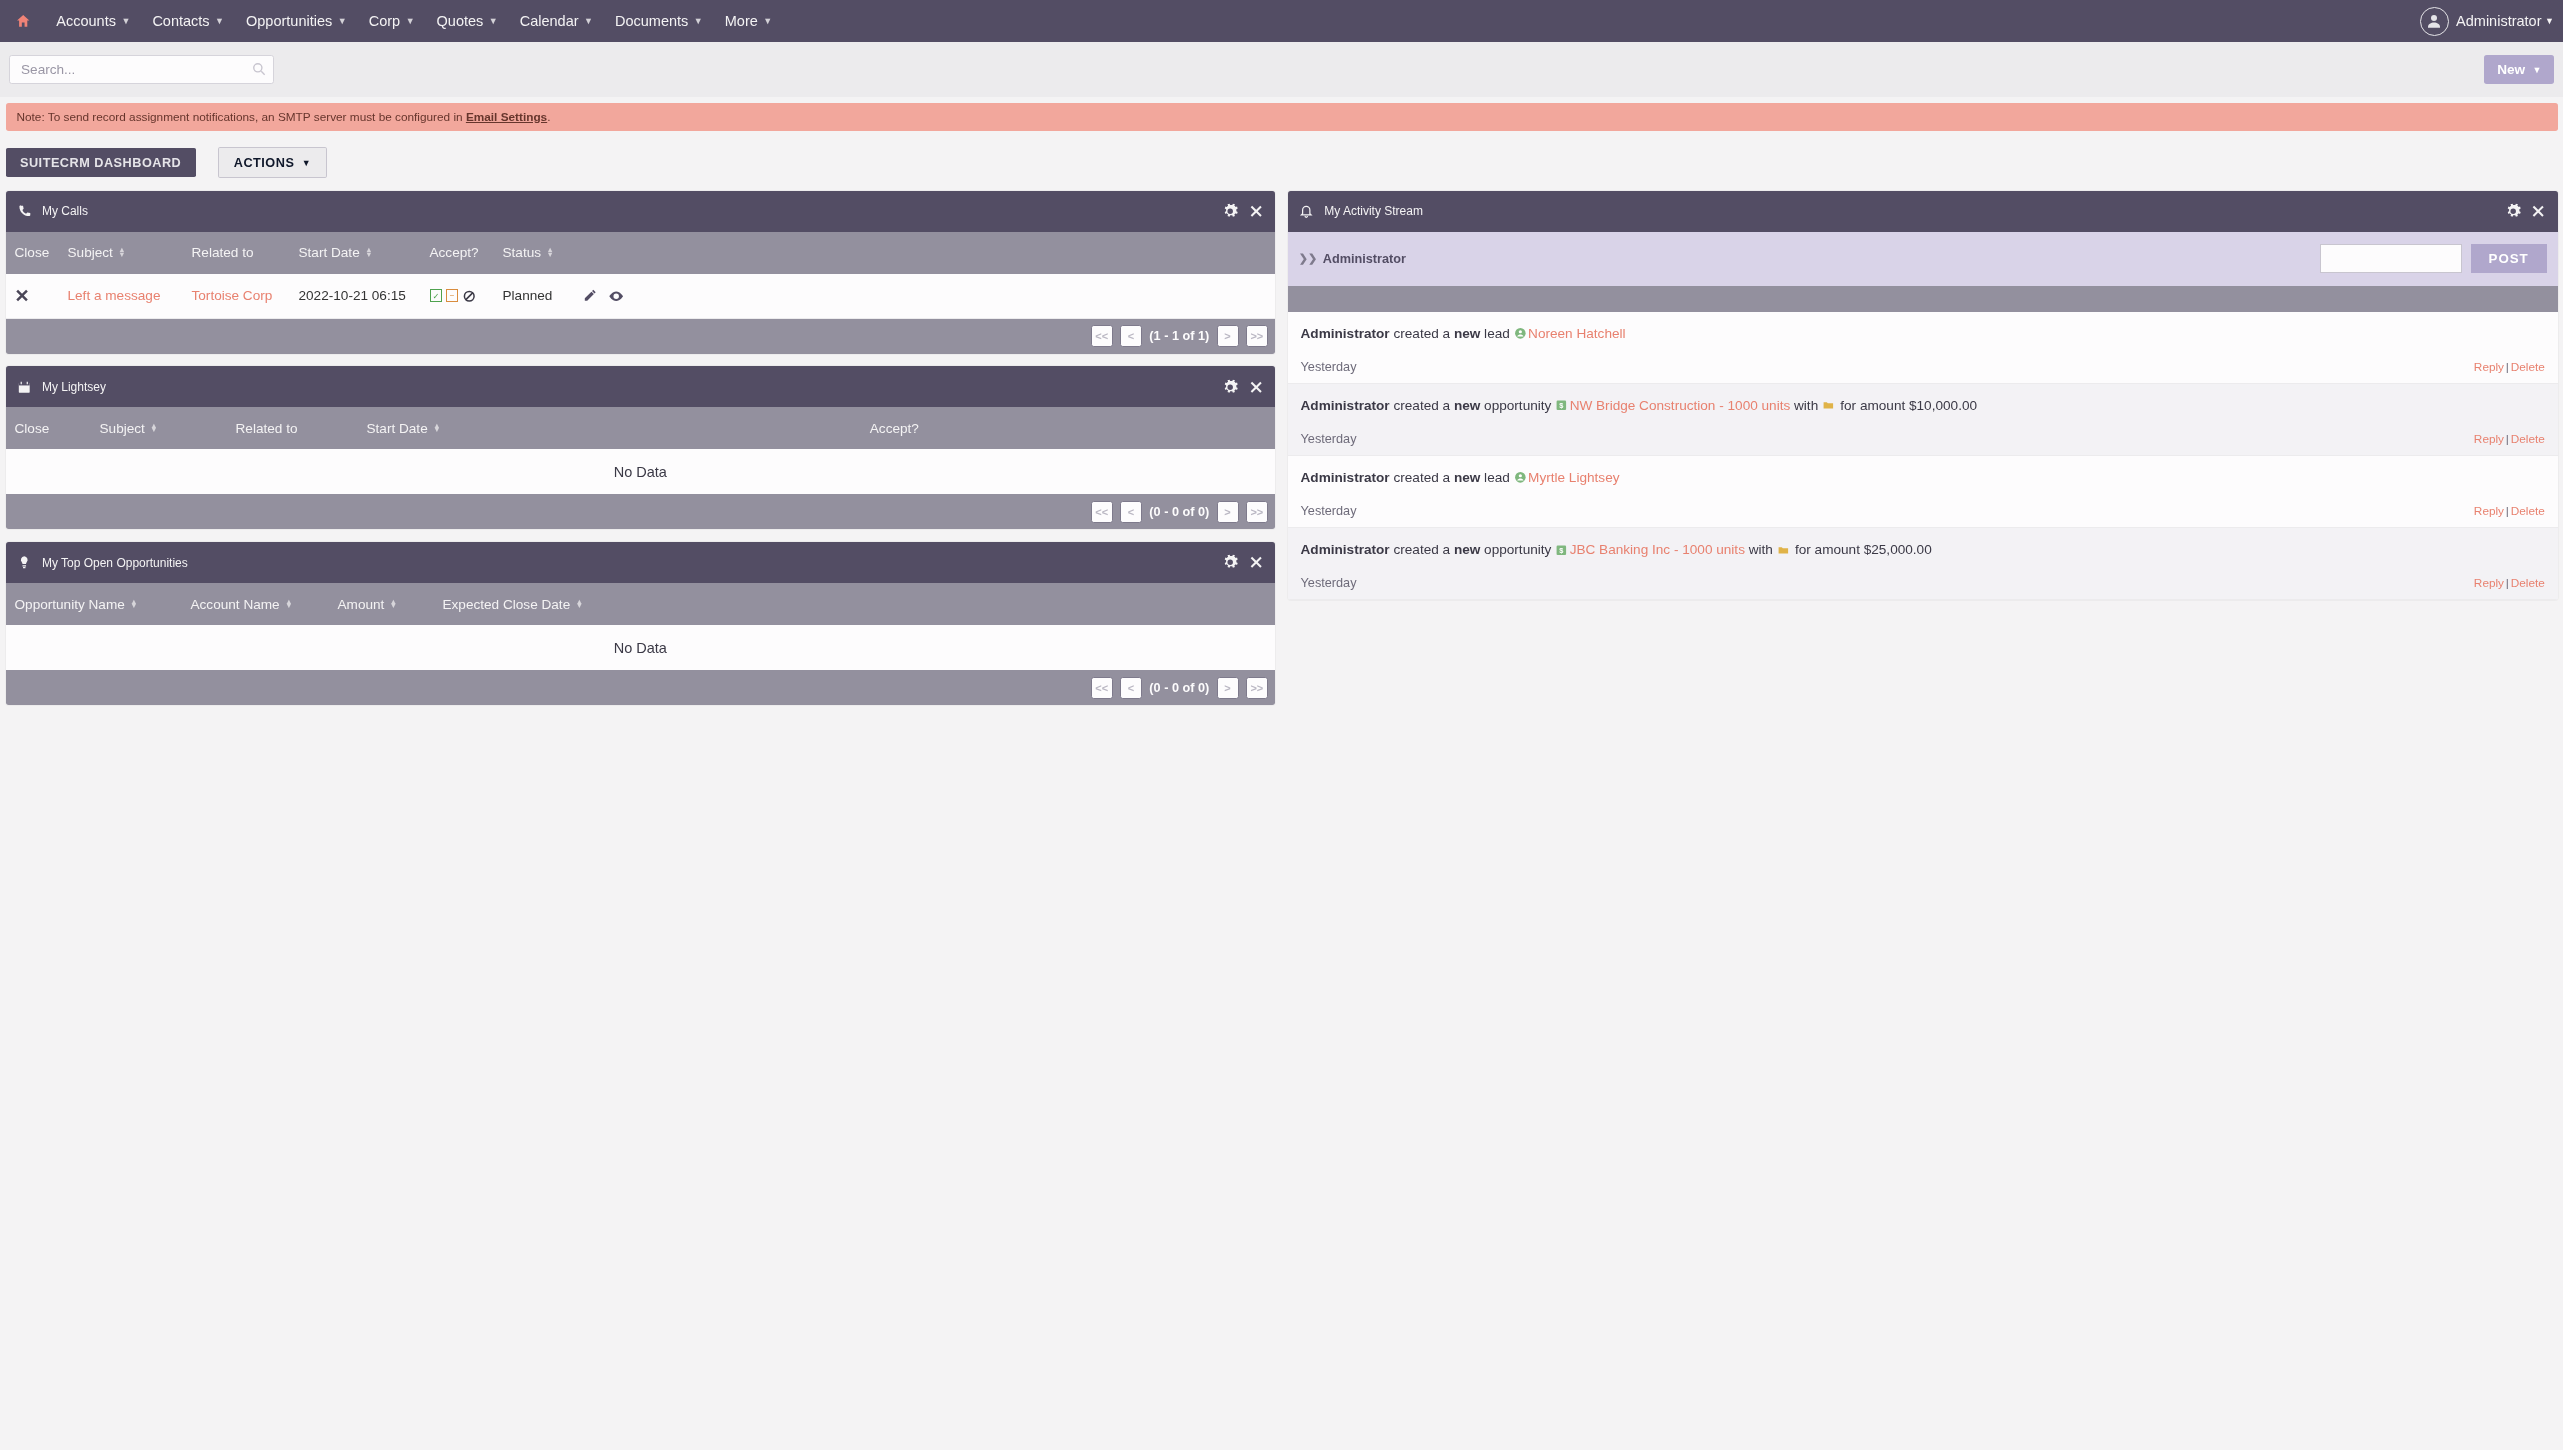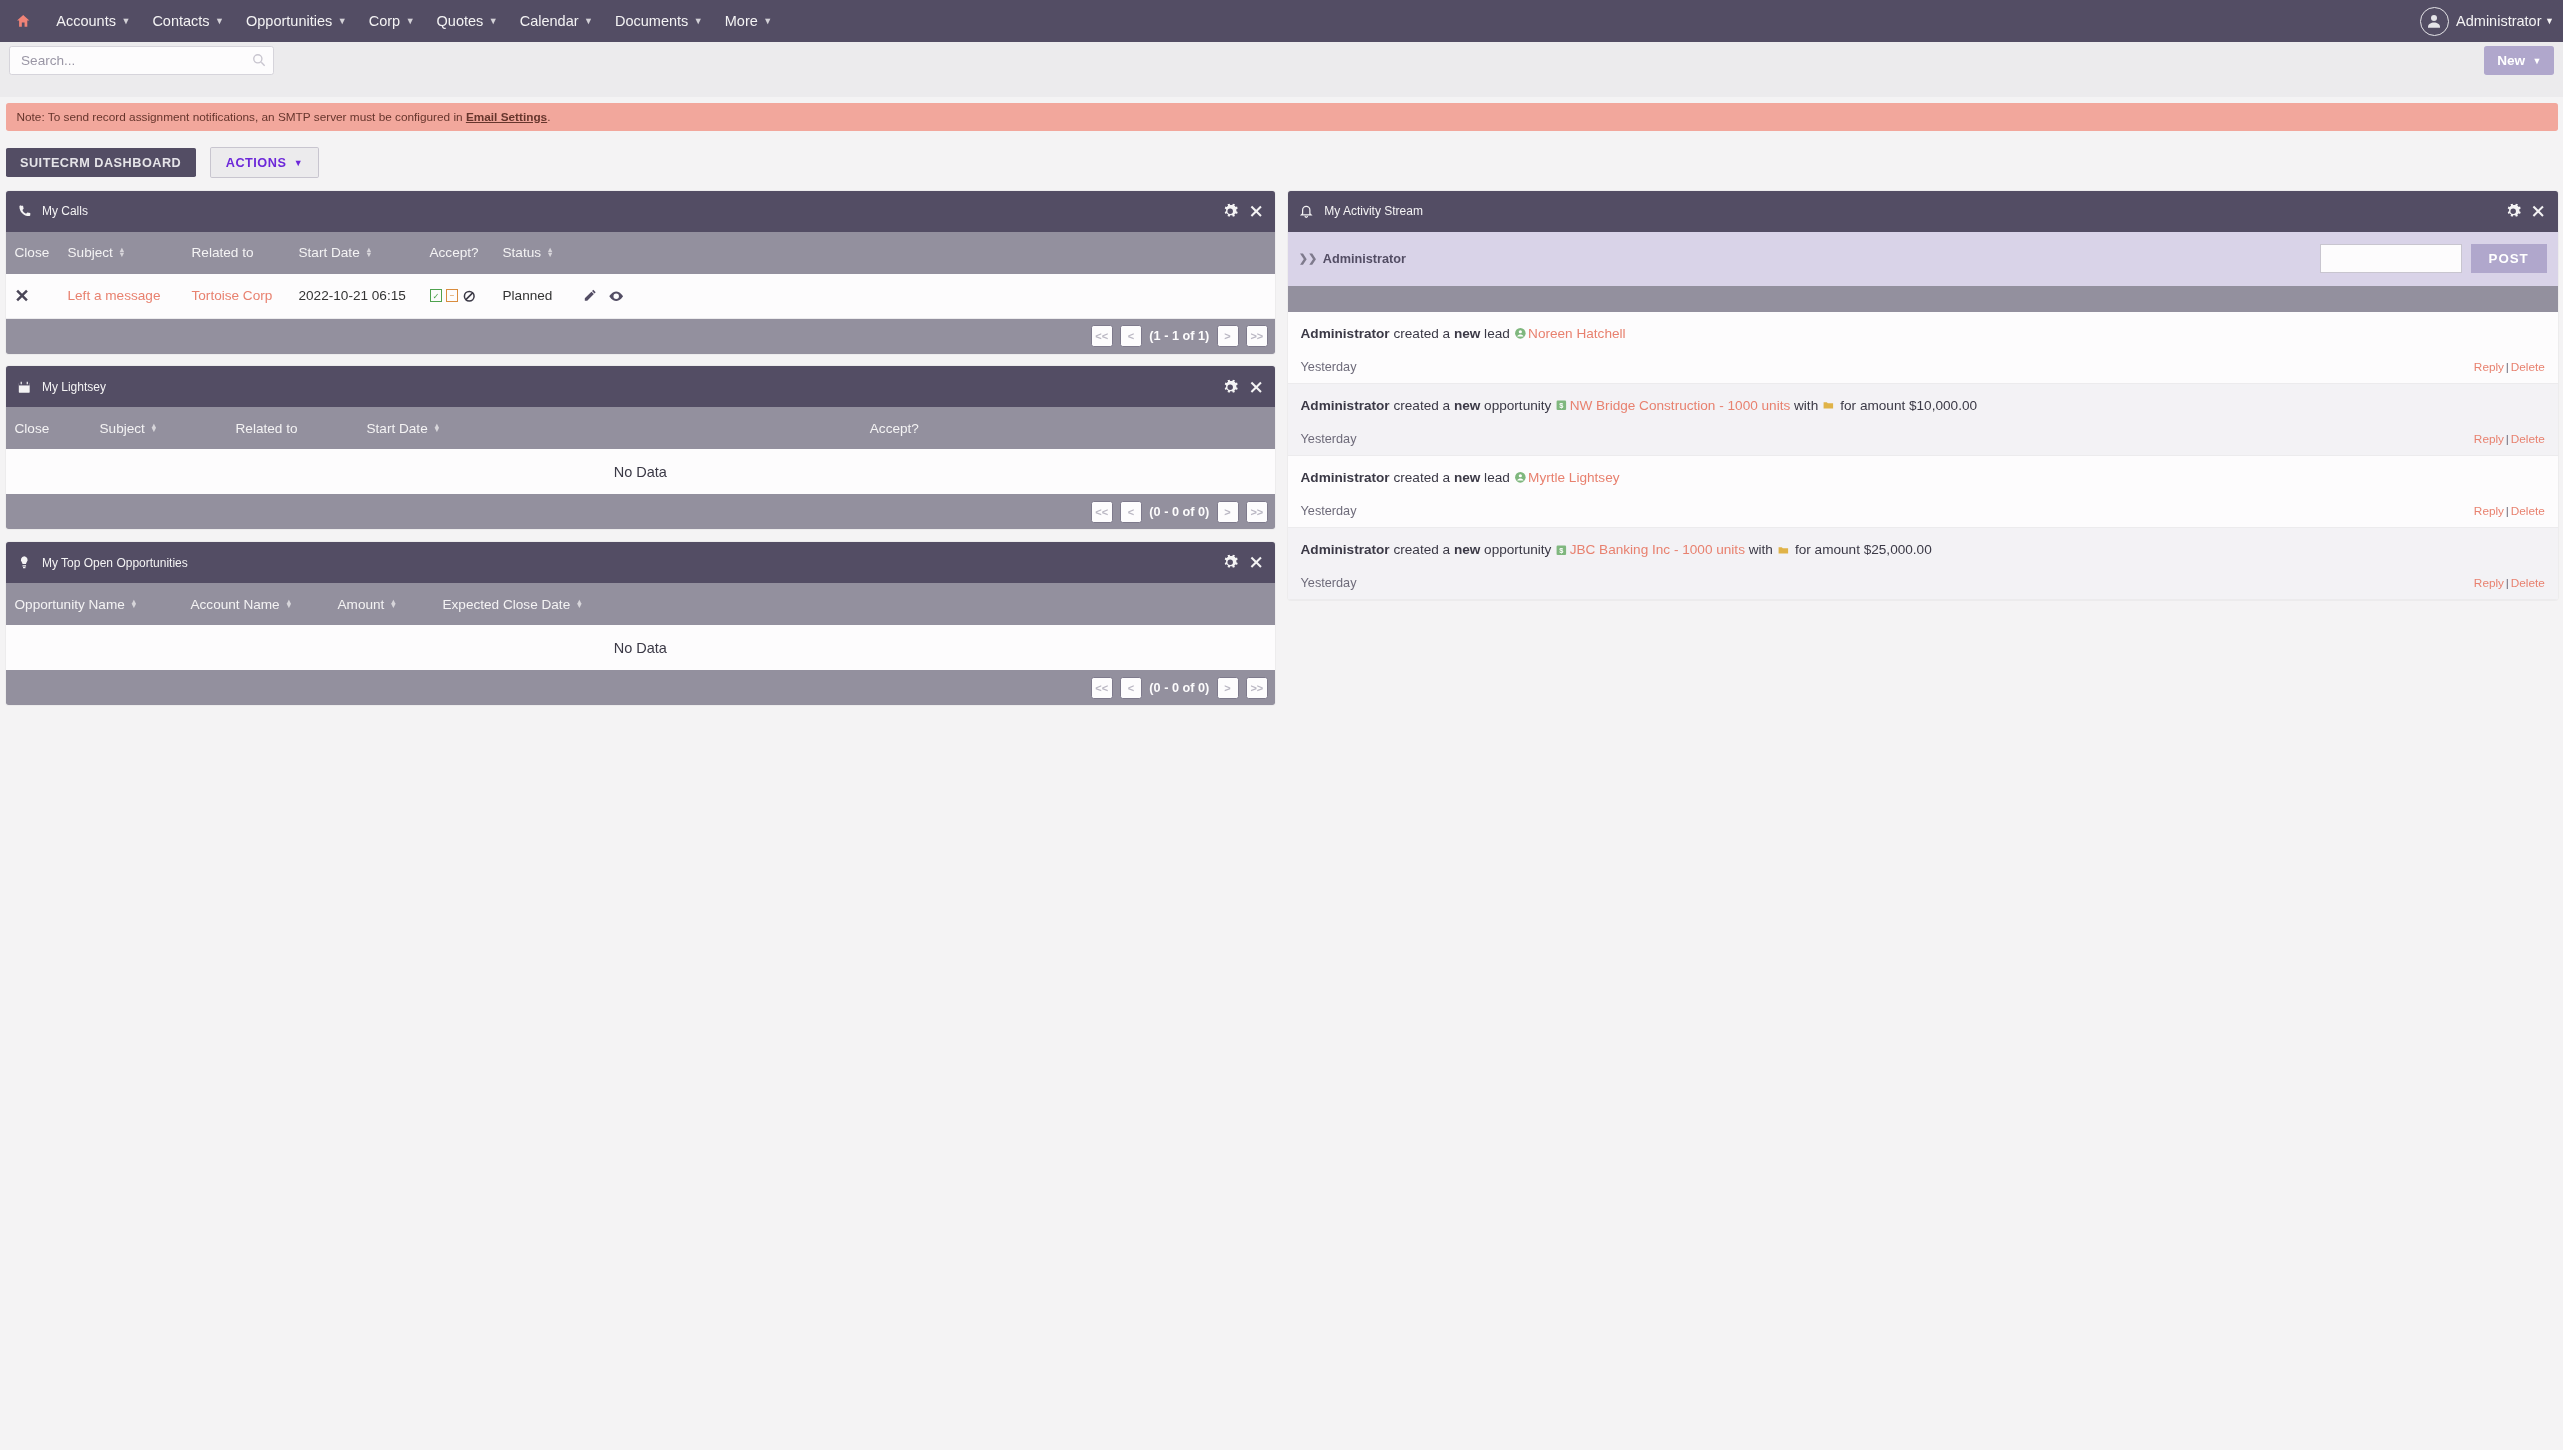--- a/index.html
+++ b/index.html
@@ -10,38 +10,38 @@
 .home-icon { width: 29px; height: 29px; display: flex; align-items: center; justify-content: center; color: #f08377; font-size: 16.4px; margin-right: 7.3px; cursor: pointer; }
 .nav-items { display: flex; flex: 1; }
 .nav-item { color: #f4f3f4; padding: 0 11px; height: 56px; display: flex; align-items: center; cursor: pointer; font-size: 14.5px; }
 .nav-item .caret { margin-left: 5.5px; font-size: 9px; opacity: .8; }
 .user-area { display: flex; align-items: center; color: #f4f3f4; }
 .avatar { width: 29px; height: 29px; border: 1.8px solid #e5e4e8; border-radius: 50%; display: flex; align-items: center; justify-content: center; margin-right: 7.3px; }
 .avatar svg { width: 18px; height: 18px; fill: #e5e4e8; }
 .user-name { font-size: 14.5px; margin-right: 3.6px; }
 
 
-.searchrow { background: #ecebed; height: 55px; display: flex; padding: 4px 9px; gap: 36px; }
+.searchrow { background: #ecebed; height: 55px; display: flex; align-items: center; padding: 16px 9px; gap: 36px; }
 .search-wrap { position: relative; width: 265px; }
 .search-input { width: 100%; height: 29px; border: 0.9px solid #d6d4db; border-radius: 2.7px; padding: 0 33px 0 11px; font-size: 13.6px; background: #fdfcfd; color: #555; }
 .search-input::placeholder { color: #9a96a5; }
 .search-btn { position: absolute; right: 3.6px; top: 3.6px; width: 22px; height: 22px; display: flex; align-items: center; justify-content: center; cursor: pointer; color: #c8c5cf; }
 .spacer { flex: 1; }
 .new-btn { background: #b0a7cc; color: #fff; border: none; border-radius: 2.7px; height: 29px; padding: 0 12.7px; font-size: 13.6px; font-weight: 600; cursor: pointer; display: flex; align-items: center; }
 .new-btn .caret { margin-left: 7.3px; font-size: 9px; }
 
 
 .content { padding: 5.5px 5.5px 18px; }
 .alert { background: #f2a79c; color: #66352c; padding: 7.3px 11px; border-radius: 2.7px; font-size: 11.8px; margin-bottom: 16.4px; }
 .alert a { color: #66352c; text-decoration: underline; font-weight: 600; }
 
 
 .title-row { display: flex; align-items: center; gap: 14.5px; margin-bottom: 12.7px; }
 .page-title { background: #534d64; color: #e5e4e8; font-size: 12.7px; font-weight: 600; letter-spacing: 0.5px; padding: 7.3px 14.5px; border-radius: 1.8px; }
-.actions-btn { background: #ecebed; border: 0.9px solid #c8c5cf; color: #6d28d9; padding: 7.3px 14.5px; font-size: 12.7px; font-weight: 600; letter-spacing: 0.5px; border-radius: 1.8px; display: flex; align-items: center; cursor: pointer; }
+.actions-btn { background: #ecebed; border: 0.9px solid #c8c5cf; color: #0f172a; padding: 7.3px 14.5px; font-size: 12.7px; font-weight: 600; letter-spacing: 0.5px; border-radius: 1.8px; display: flex; align-items: center; cursor: pointer; margin-left: 8px; }
 .actions-btn .caret { margin-left: 7.3px; font-size: 9px; }
 
 
 .cols { display: flex; gap: 12.7px; align-items: flex-start; }
 .col-left { flex: 1; }
 .col-right { flex: 1; }
 
 
 .panel { background: #f4f3f4; border-radius: 2.7px; margin-bottom: 12.7px; overflow: hidden; box-shadow: 0 0 0 0.9px rgba(0,0,0,.03); }
 .panel-hd { background: #534d64; color: #f4f3f4; height: 41px; display: flex; align-items: center; padding: 0 11px; }

